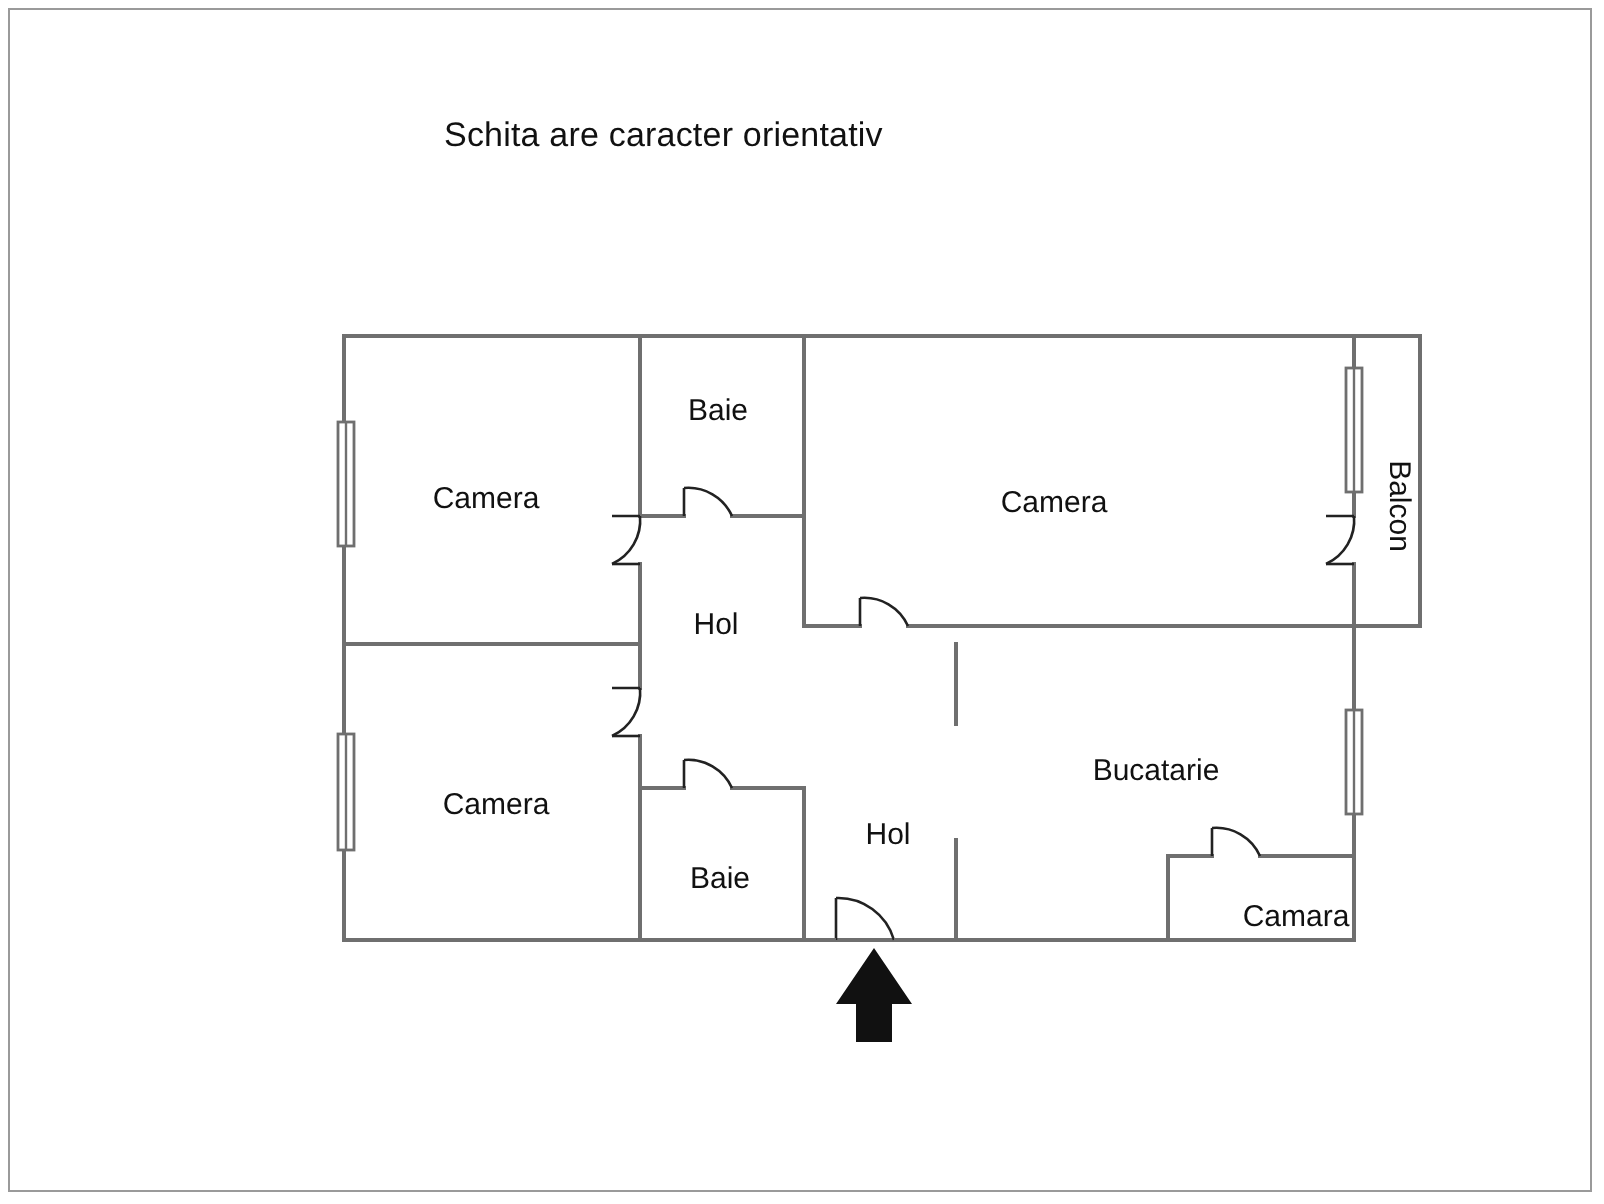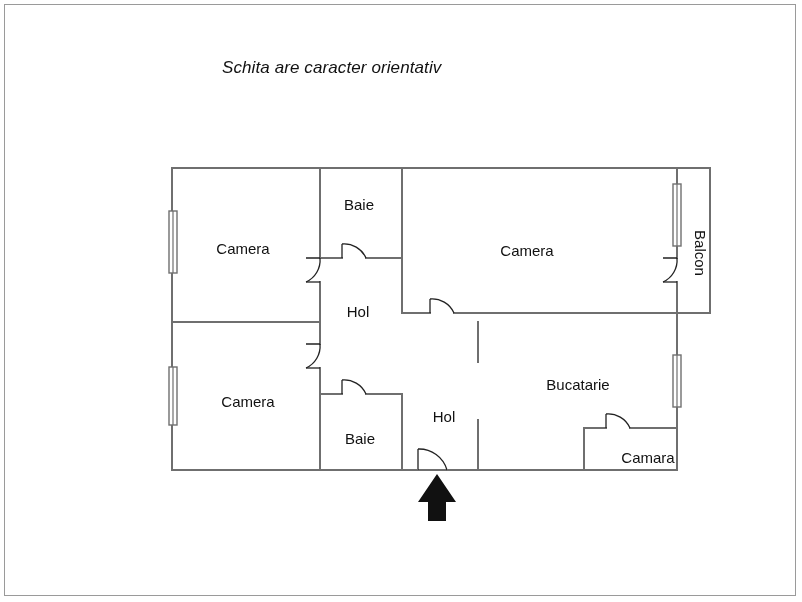--- a/index.html
+++ b/index.html
@@ -29,21 +29,20 @@
     box-sizing: border-box;
   }
   #plan-title {
     position: absolute;
     left: 222px;
     top: 58px;
     font-size: 17px;
     color: #111111;
     letter-spacing: 0.1px;
     white-space: nowrap;
-    font-style: italic;
   }
   #floorplan-svg {
     position: absolute;
     left: 0;
     top: 0;
   }
   .room-label {
     font-family: "Liberation Sans", sans-serif;
     font-size: 15px;
     fill: #111111;

